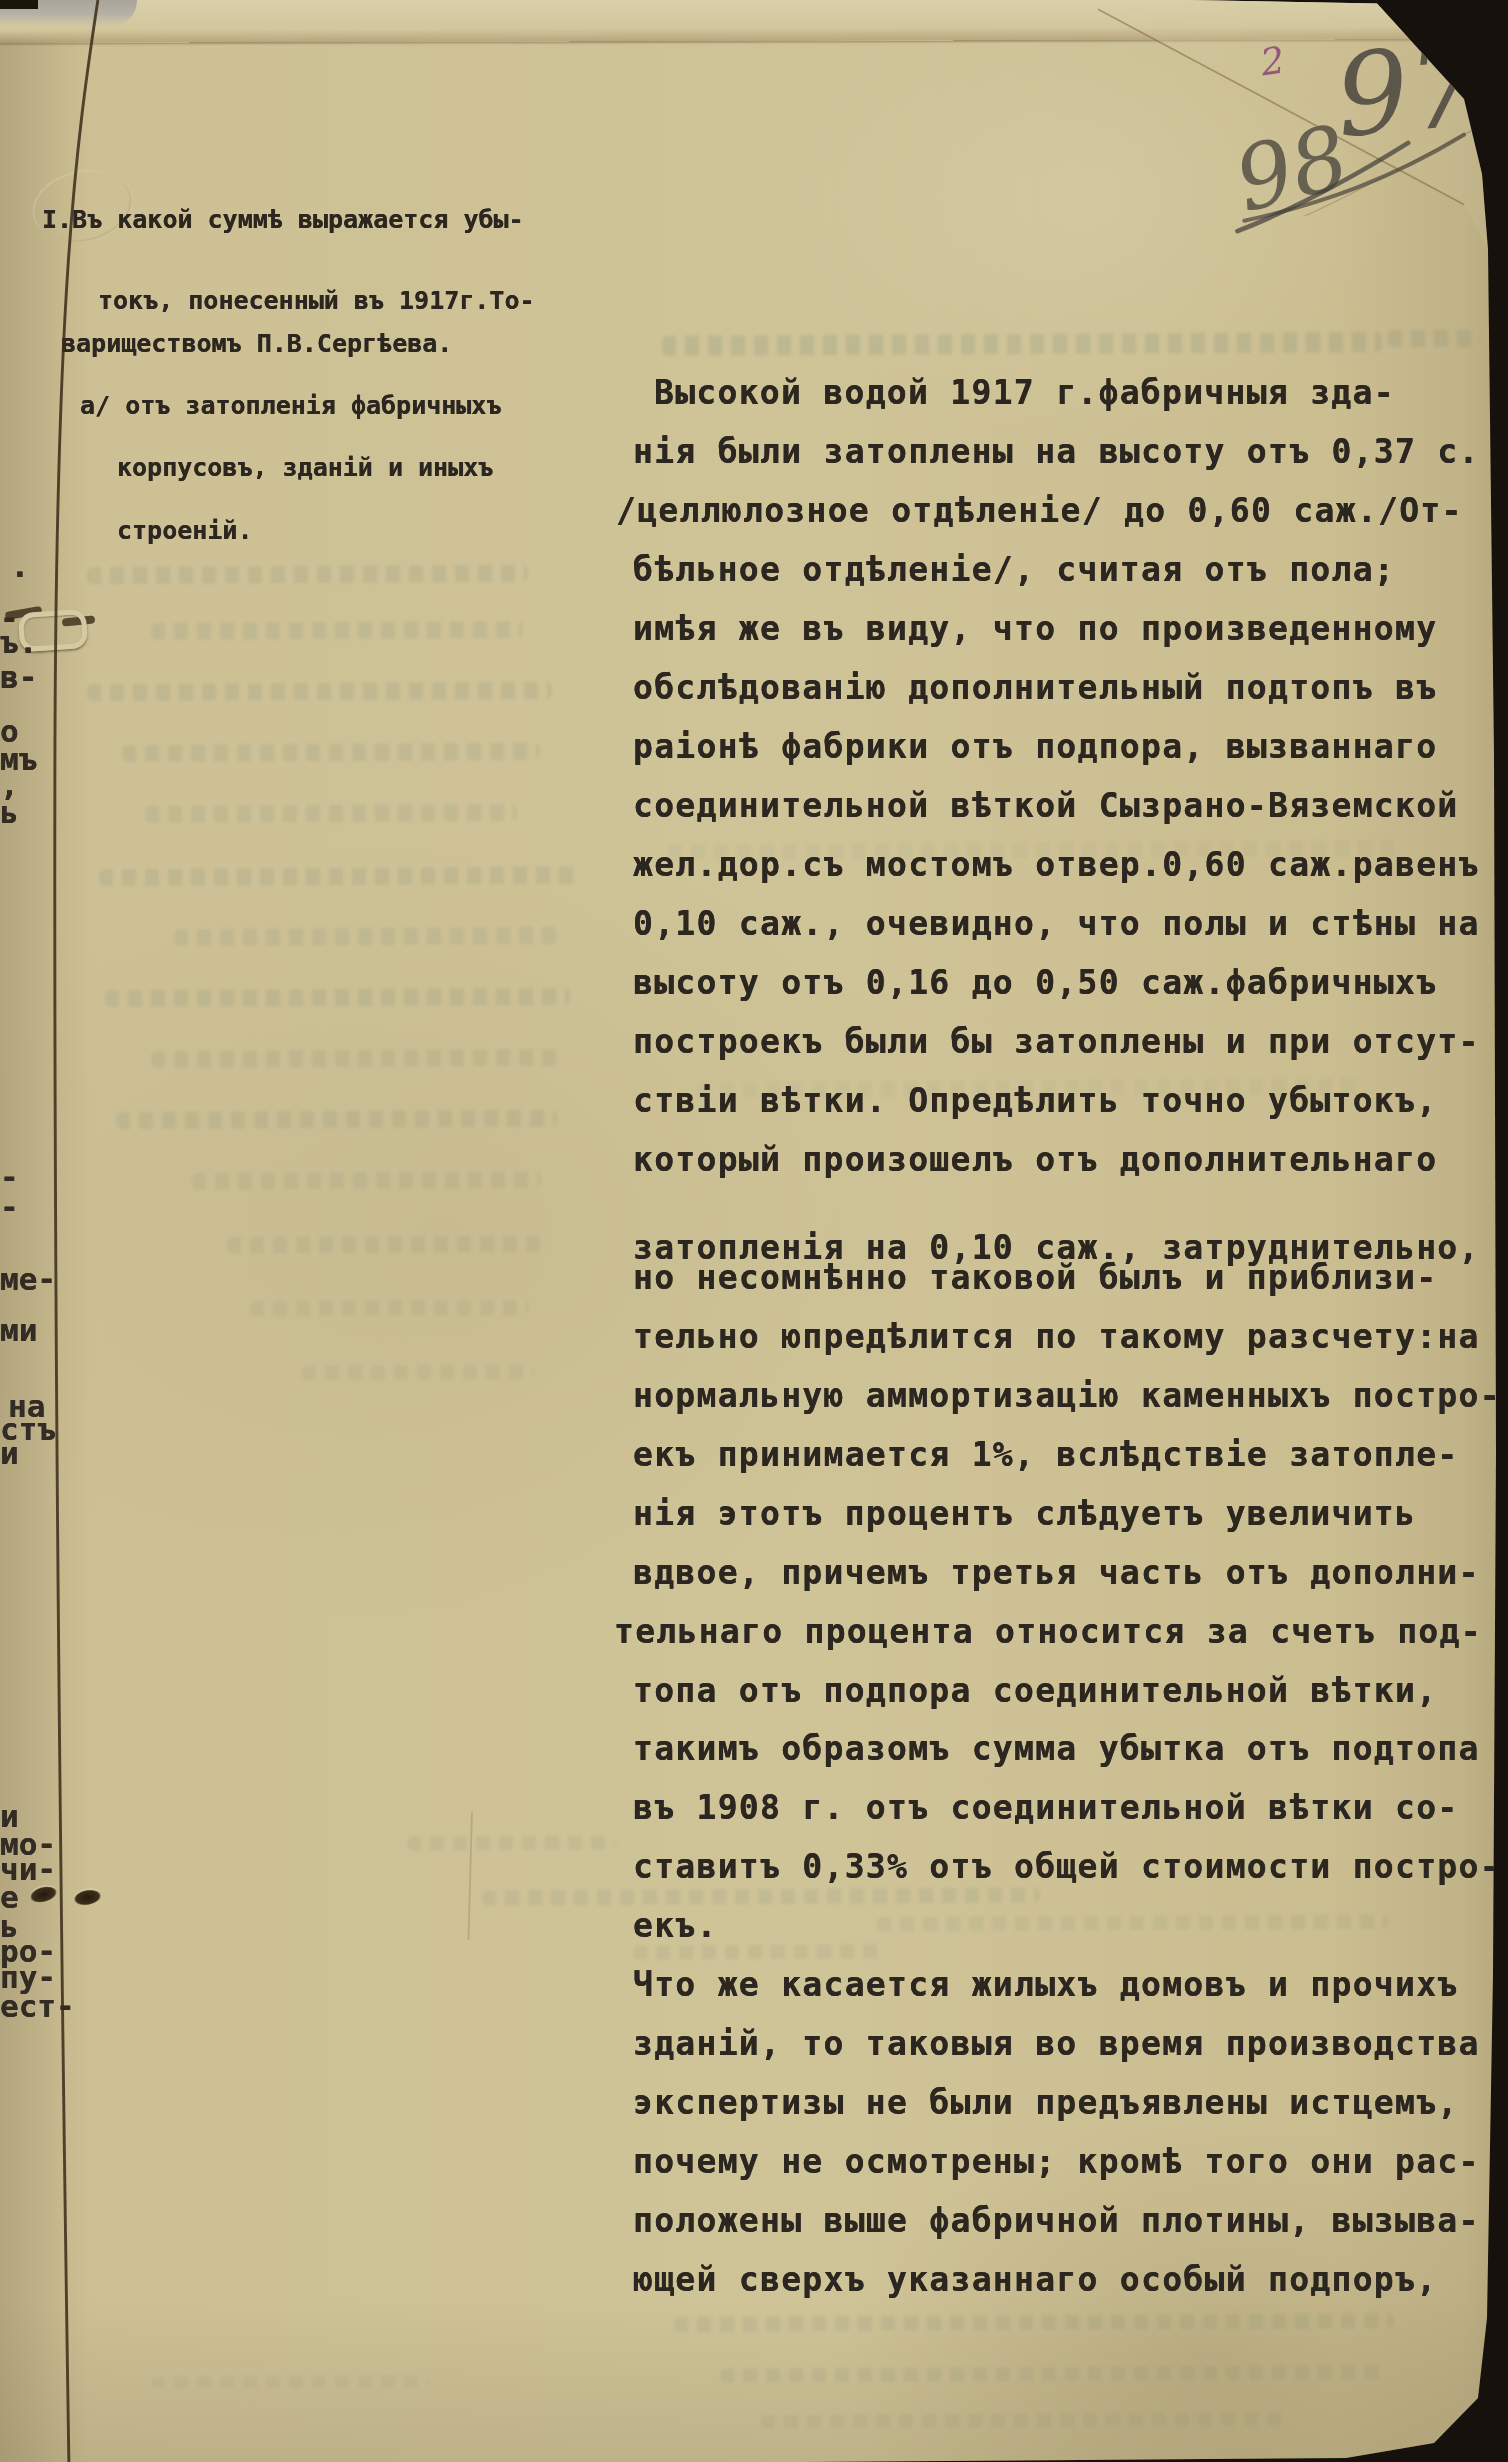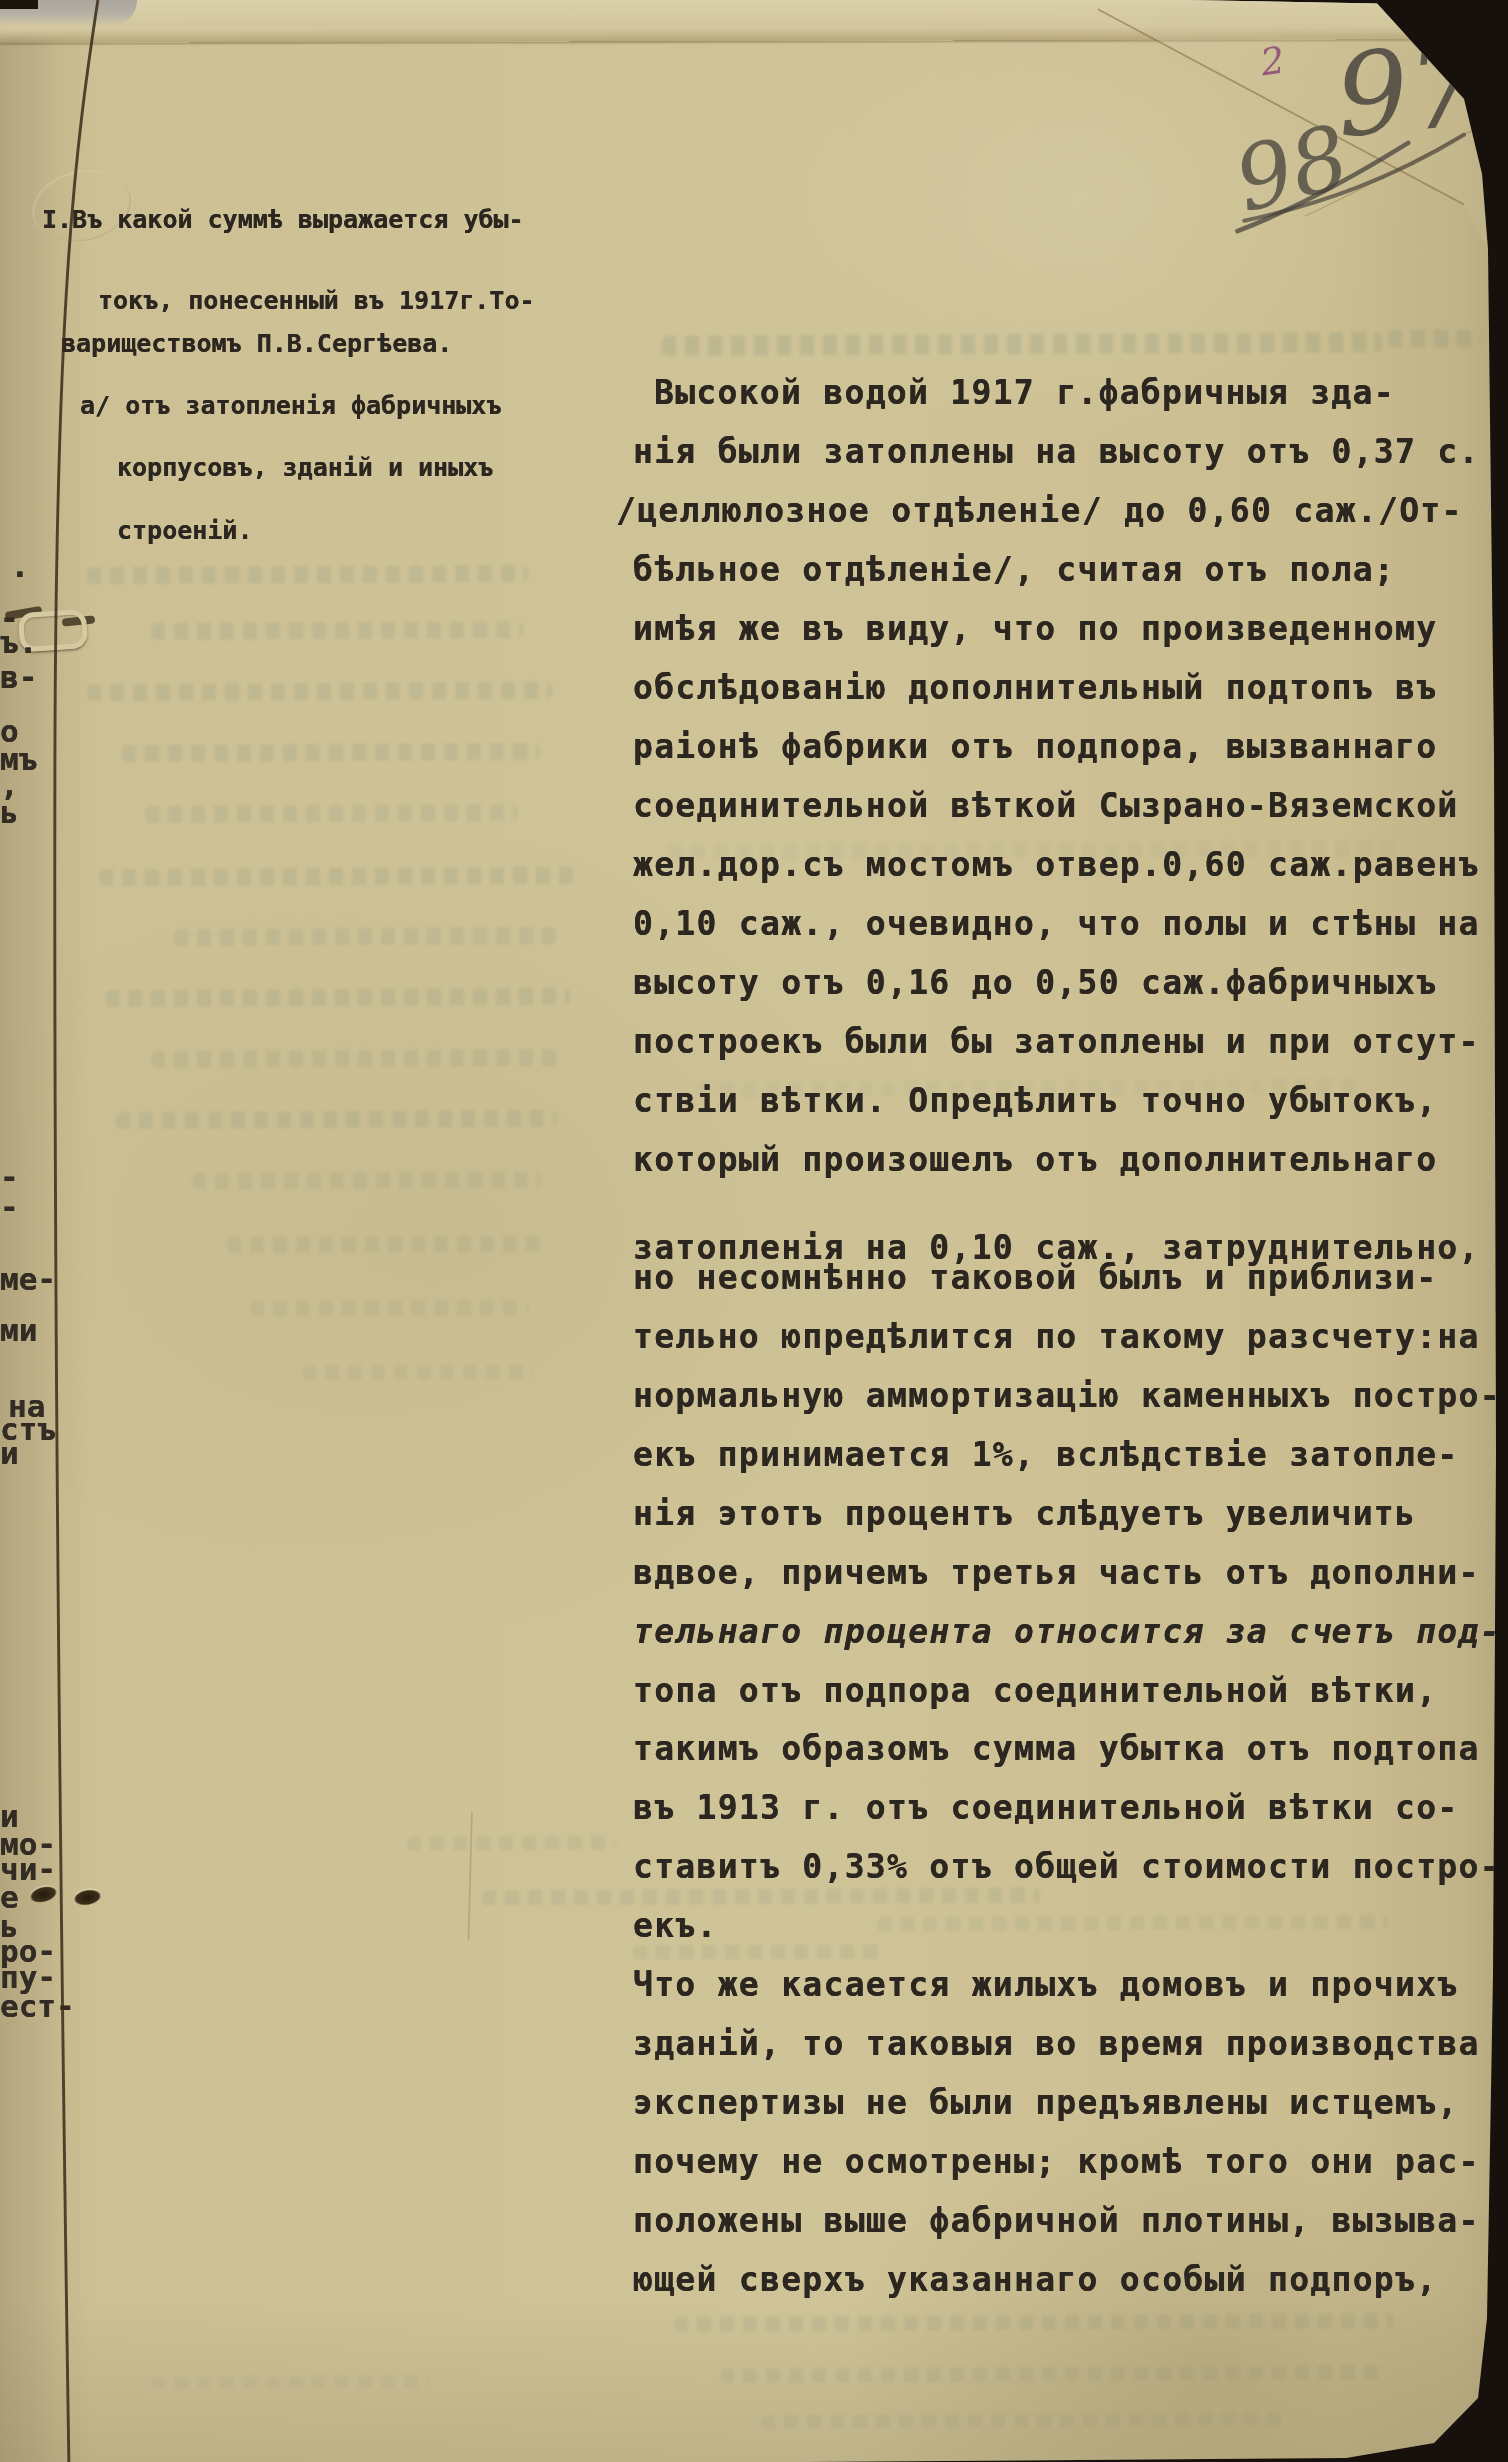--- a/index.html
+++ b/index.html
@@ -126,24 +126,24 @@
         <div class="tw b-line" style="left: 633px; top: 1025px;">построекъ были бы затоплены и при отсут-</div>
         <div class="tw b-line" style="left: 633px; top: 1084px;">ствіи вѣтки. Опредѣлить точно убытокъ,</div>
         <div class="tw b-line" style="left: 633px; top: 1143px;">который произошелъ отъ дополнительнаго</div>
         <div class="tw b-line" style="left: 633px; top: 1202px; margin-top: 29px;">затопленія на 0,10 саж., затруднительно,</div>
         <div class="tw b-line" style="left: 633px; top: 1261px;">но несомнѣнно таковой былъ и приблизи-</div>
         <div class="tw b-line" style="left: 633px; top: 1320px;">тельно юпредѣлится по такому разсчету:на</div>
         <div class="tw b-line" style="left: 633px; top: 1379px;">нормальную аммортизацію каменныхъ постро-</div>
         <div class="tw b-line" style="left: 633px; top: 1438px;">екъ принимается 1%, вслѣдствіе затопле-</div>
         <div class="tw b-line" style="left: 633px; top: 1497px;">нія этотъ процентъ слѣдуетъ увеличить</div>
         <div class="tw b-line" style="left: 633px; top: 1556px;">вдвое, причемъ третья часть отъ дополни-</div>
-        <div class="tw b-line" style="left: 633px; top: 1615px; font-style: italic;">тельнаго процента относится за счетъ под-</div>
+        <div class="tw b-line" style="left: 614px; top: 1615px;">тельнаго процента относится за счетъ под-</div>
         <div class="tw b-line" style="left: 633px; top: 1674px;">топа отъ подпора соединительной вѣтки,</div>
         <div class="tw b-line" style="left: 633px; top: 1732px;">такимъ образомъ сумма убытка отъ подтопа</div>
-        <div class="tw b-line" style="left: 633px; top: 1791px;">въ 1913 г. отъ соединительной вѣтки со-</div>
+        <div class="tw b-line" style="left: 633px; top: 1791px;">въ 1908 г. отъ соединительной вѣтки со-</div>
         <div class="tw b-line" style="left: 633px; top: 1850px;">ставитъ 0,33% отъ общей стоимости постро-</div>
         <div class="tw b-line" style="left: 633px; top: 1909px;">екъ.</div>
         <div class="tw b-line" style="left: 633px; top: 1968px;">Что же касается жилыхъ домовъ и прочихъ</div>
         <div class="tw b-line" style="left: 633px; top: 2027px;">зданій, то таковыя во время производства</div>
         <div class="tw b-line" style="left: 633px; top: 2086px;">экспертизы не были предъявлены истцемъ,</div>
         <div class="tw b-line" style="left: 633px; top: 2145px;">почему не осмотрены; кромѣ того они рас-</div>
         <div class="tw b-line" style="left: 633px; top: 2204px;">положены выше фабричной плотины, вызыва-</div>
         <div class="tw b-line" style="left: 633px; top: 2263px;">ющей сверхъ указаннаго особый подпоръ,</div>
       </div>
     <div id="margin-frags">

